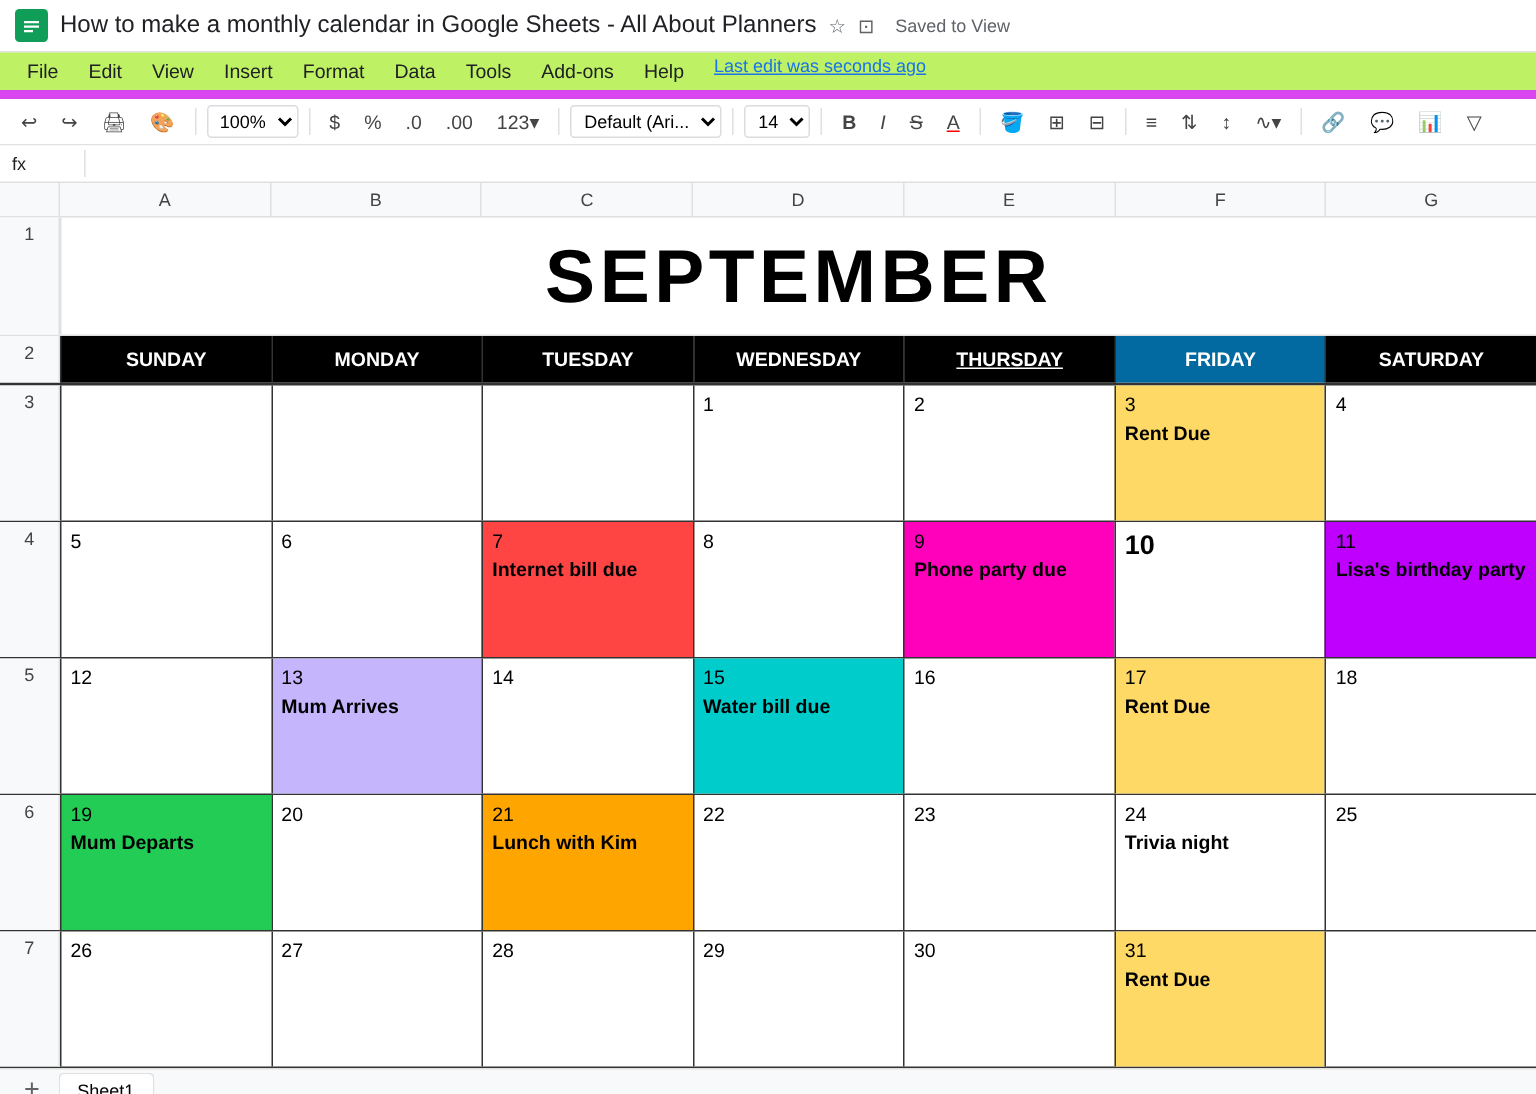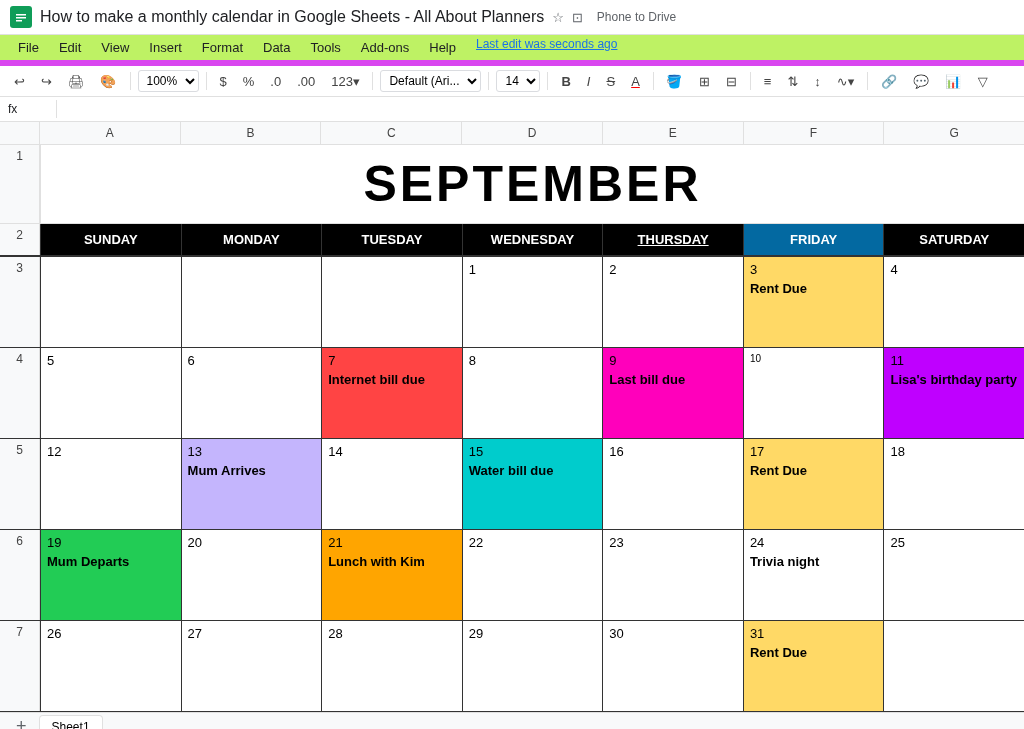--- a/index.html
+++ b/index.html
@@ -132,21 +132,21 @@
         <rect x="0" y="0" width="14" height="18" rx="1" fill="#0f9d58"></rect>
         <rect x="2" y="6" width="10" height="1.5" fill="white"></rect>
         <rect x="2" y="9" width="10" height="1.5" fill="white"></rect>
         <rect x="2" y="12" width="6" height="1.5" fill="white"></rect>
       </svg>
   </div>
   <span class="doc-title">How to make a monthly calendar in Google Sheets - All About Planners</span>
   <div class="title-icons">
     <span>☆</span>
     <span>⊡</span>
-    <span class="saved-badge">Phone to Drive</span>
+    <span class="saved-badge">Saved to View</span>
   </div>
 </div>
 
 <div class="menu-bar">
   <span class="menu-item">File</span>
   <span class="menu-item">Edit</span>
   <span class="menu-item">View</span>
   <span class="menu-item">Insert</span>
   <span class="menu-item">Format</span>
   <span class="menu-item">Data</span>
@@ -267,24 +267,24 @@
         </div>
         <div style="flex: 1 1 0%; min-height: 90px; padding: 5px 6px; border-left: 1px solid rgb(51, 51, 51); vertical-align: top; position: relative; background-color: rgb(255, 68, 68);">
           <span style="display: block; font-size: 13px; font-weight: normal; color: rgb(0, 0, 0); margin-bottom: 4px;">7</span>
           <span style="display: block; font-size: 13px; font-weight: bold; color: rgb(0, 0, 0);">Internet bill due</span>
         </div>
         <div style="flex: 1 1 0%; min-height: 90px; padding: 5px 6px; border-left: 1px solid rgb(51, 51, 51); vertical-align: top; position: relative;">
           <span style="display: block; font-size: 13px; font-weight: normal; color: rgb(0, 0, 0); margin-bottom: 4px;">8</span>
         </div>
         <div style="flex: 1 1 0%; min-height: 90px; padding: 5px 6px; border-left: 1px solid rgb(51, 51, 51); vertical-align: top; position: relative; background-color: rgb(255, 0, 187);">
           <span style="display: block; font-size: 13px; font-weight: normal; color: rgb(0, 0, 0); margin-bottom: 4px;">9</span>
-          <span style="display: block; font-size: 13px; font-weight: bold; color: rgb(0, 0, 0);">Last bill due</span>
-        </div>
-        <div style="flex: 1 1 0%; min-height: 90px; padding: 5px 6px; border-left: 1px solid rgb(51, 51, 51); vertical-align: top; position: relative;">
-          <span style="display: block; font-size: 10px; font-weight: normal; color: rgb(0, 0, 0); margin-bottom: 4px;">10</span>
+          <span style="display: block; font-size: 13px; font-weight: bold; color: rgb(0, 0, 0);">Phone party due</span>
+        </div>
+        <div style="flex: 1 1 0%; min-height: 90px; padding: 5px 6px; border-left: 1px solid rgb(51, 51, 51); vertical-align: top; position: relative;">
+          <span style="display: block; font-size: 18px; font-weight: bold; color: rgb(0, 0, 0); margin-bottom: 4px;">10</span>
         </div>
         <div style="flex: 1 1 0%; min-height: 90px; padding: 5px 6px; border-left: 1px solid rgb(51, 51, 51); vertical-align: top; position: relative; background-color: rgb(191, 0, 255);">
           <span style="display: block; font-size: 13px; font-weight: normal; color: rgb(0, 0, 0); margin-bottom: 4px;">11</span>
           <span style="display: block; font-size: 13px; font-weight: bold; color: rgb(0, 0, 0);">Lisa's birthday party</span>
         </div>
       </div>
       <div style="display: flex; border-bottom: 1px solid rgb(51, 51, 51);">
         <div class="row-num">5</div>
         <div style="flex: 1 1 0%; min-height: 90px; padding: 5px 6px; border-left: 1px solid rgb(51, 51, 51); vertical-align: top; position: relative;">
           <span style="display: block; font-size: 13px; font-weight: normal; color: rgb(0, 0, 0); margin-bottom: 4px;">12</span>

